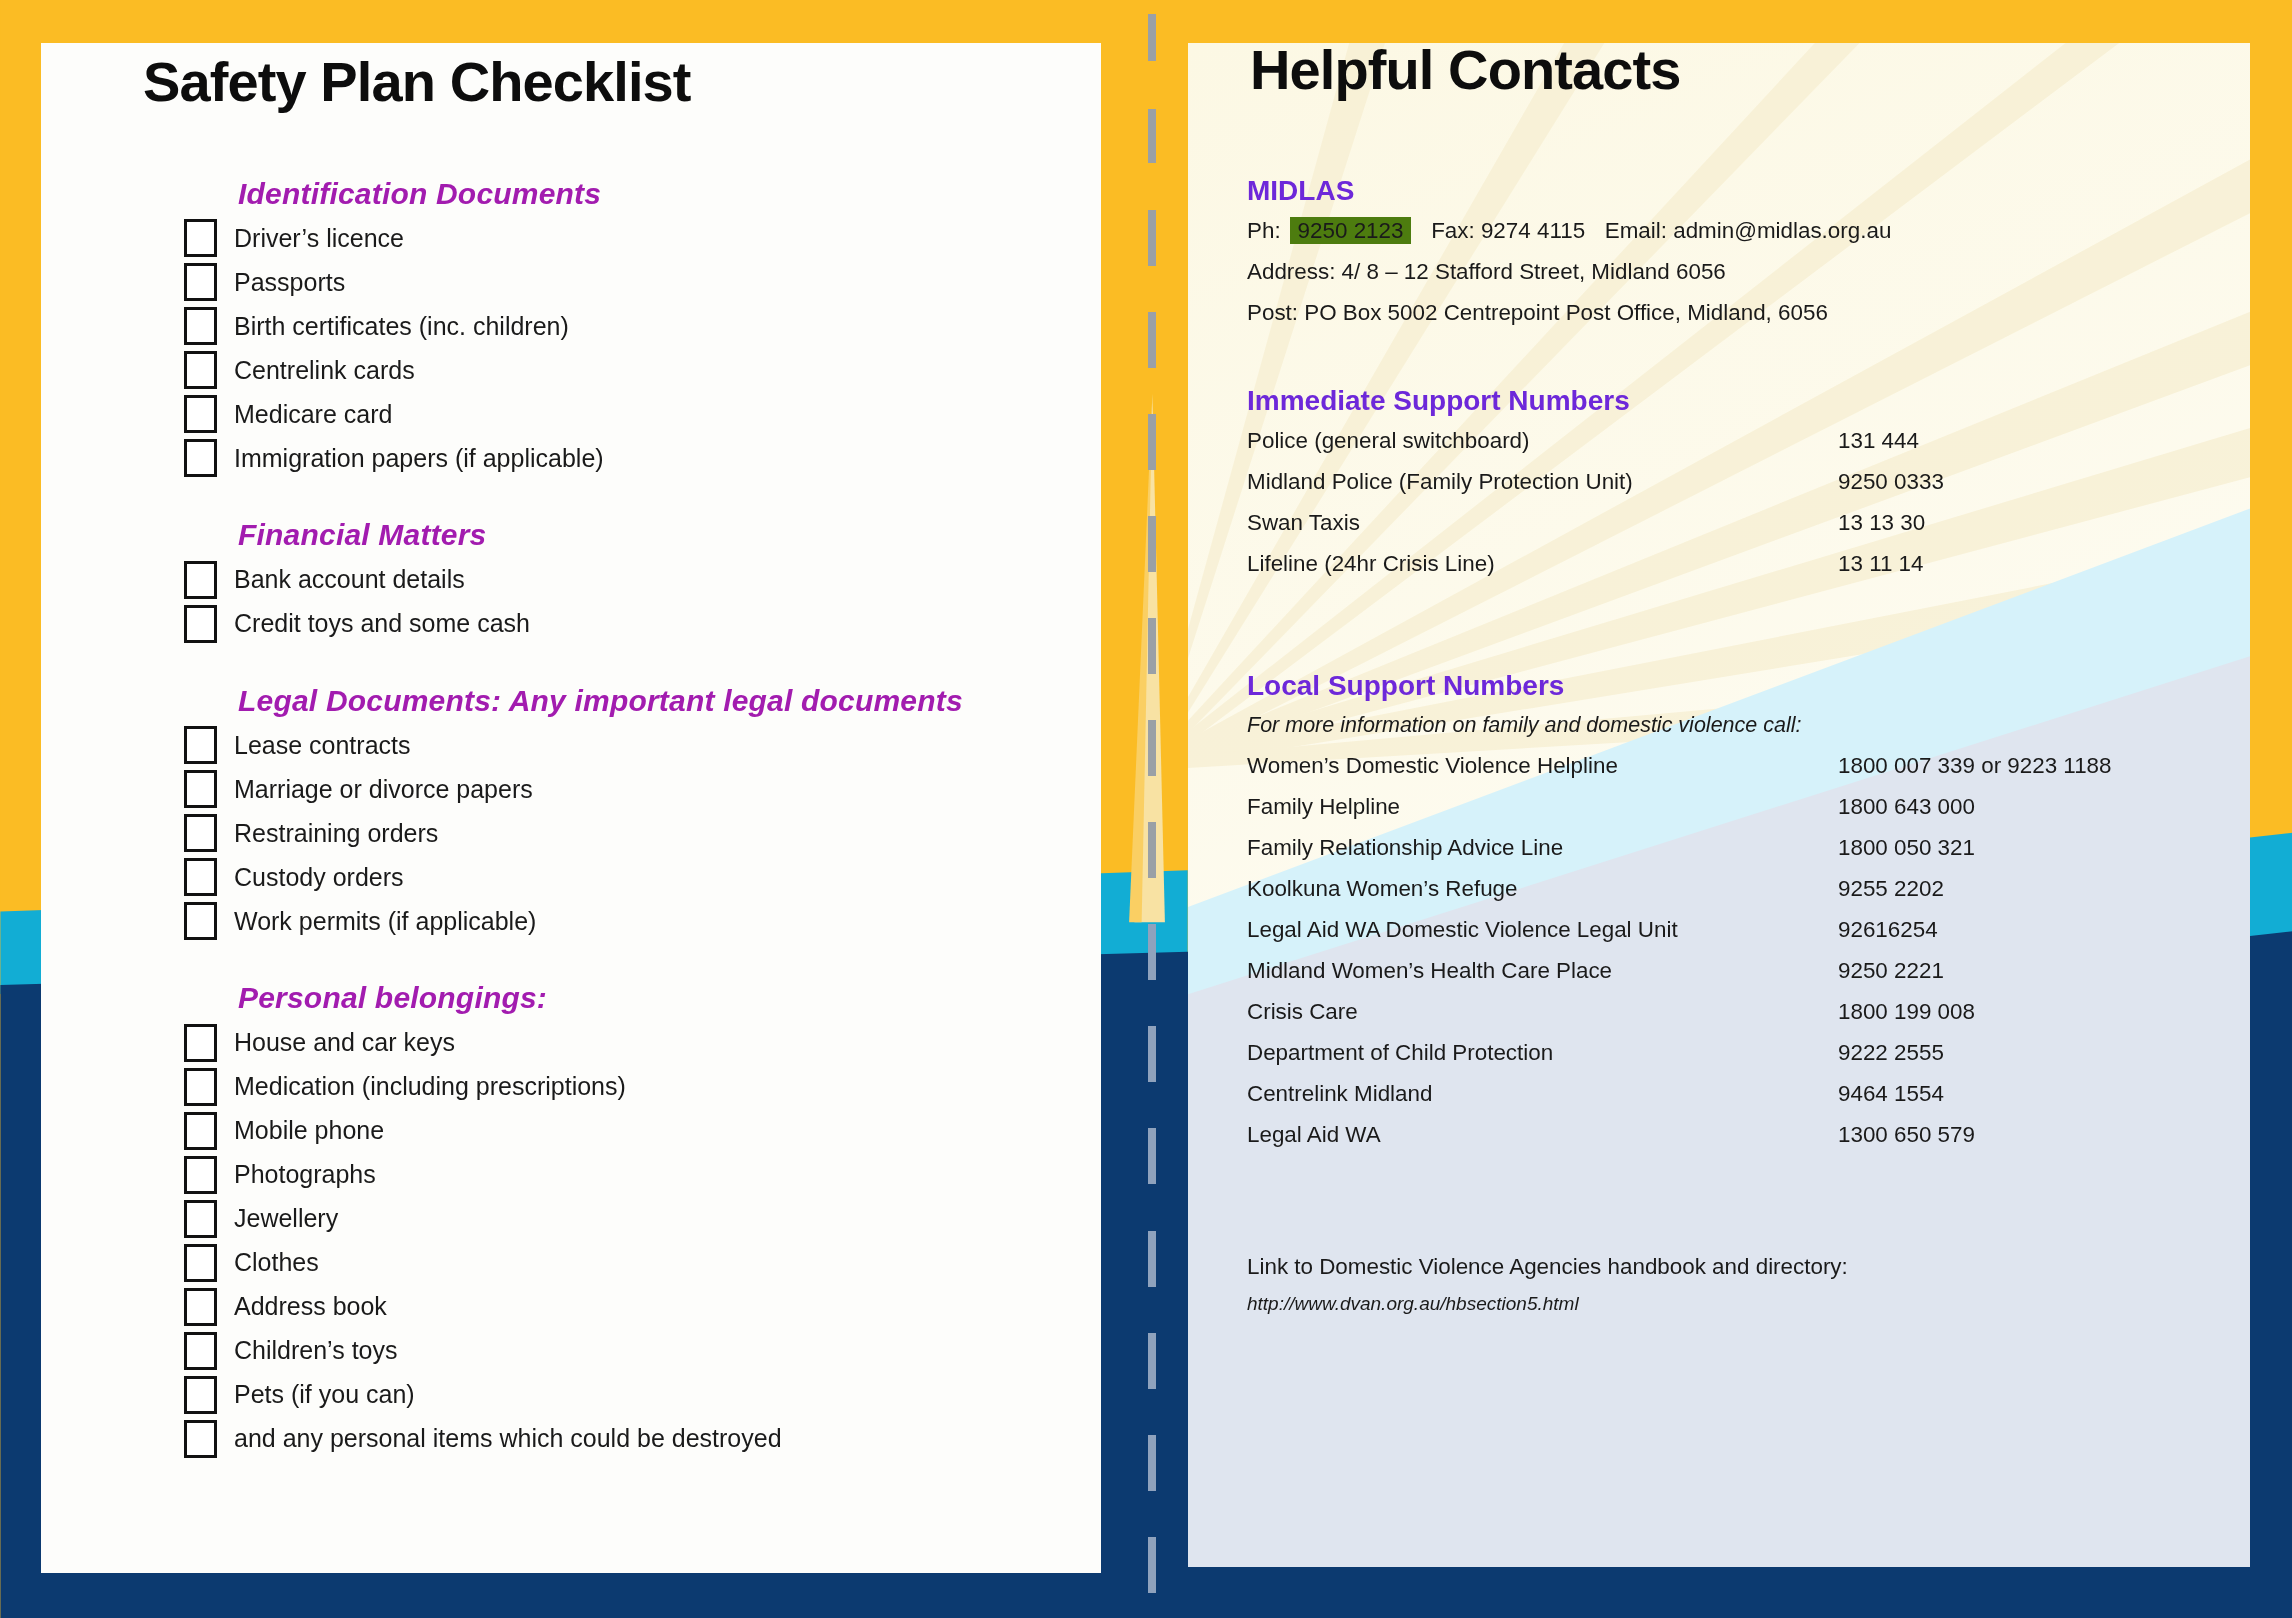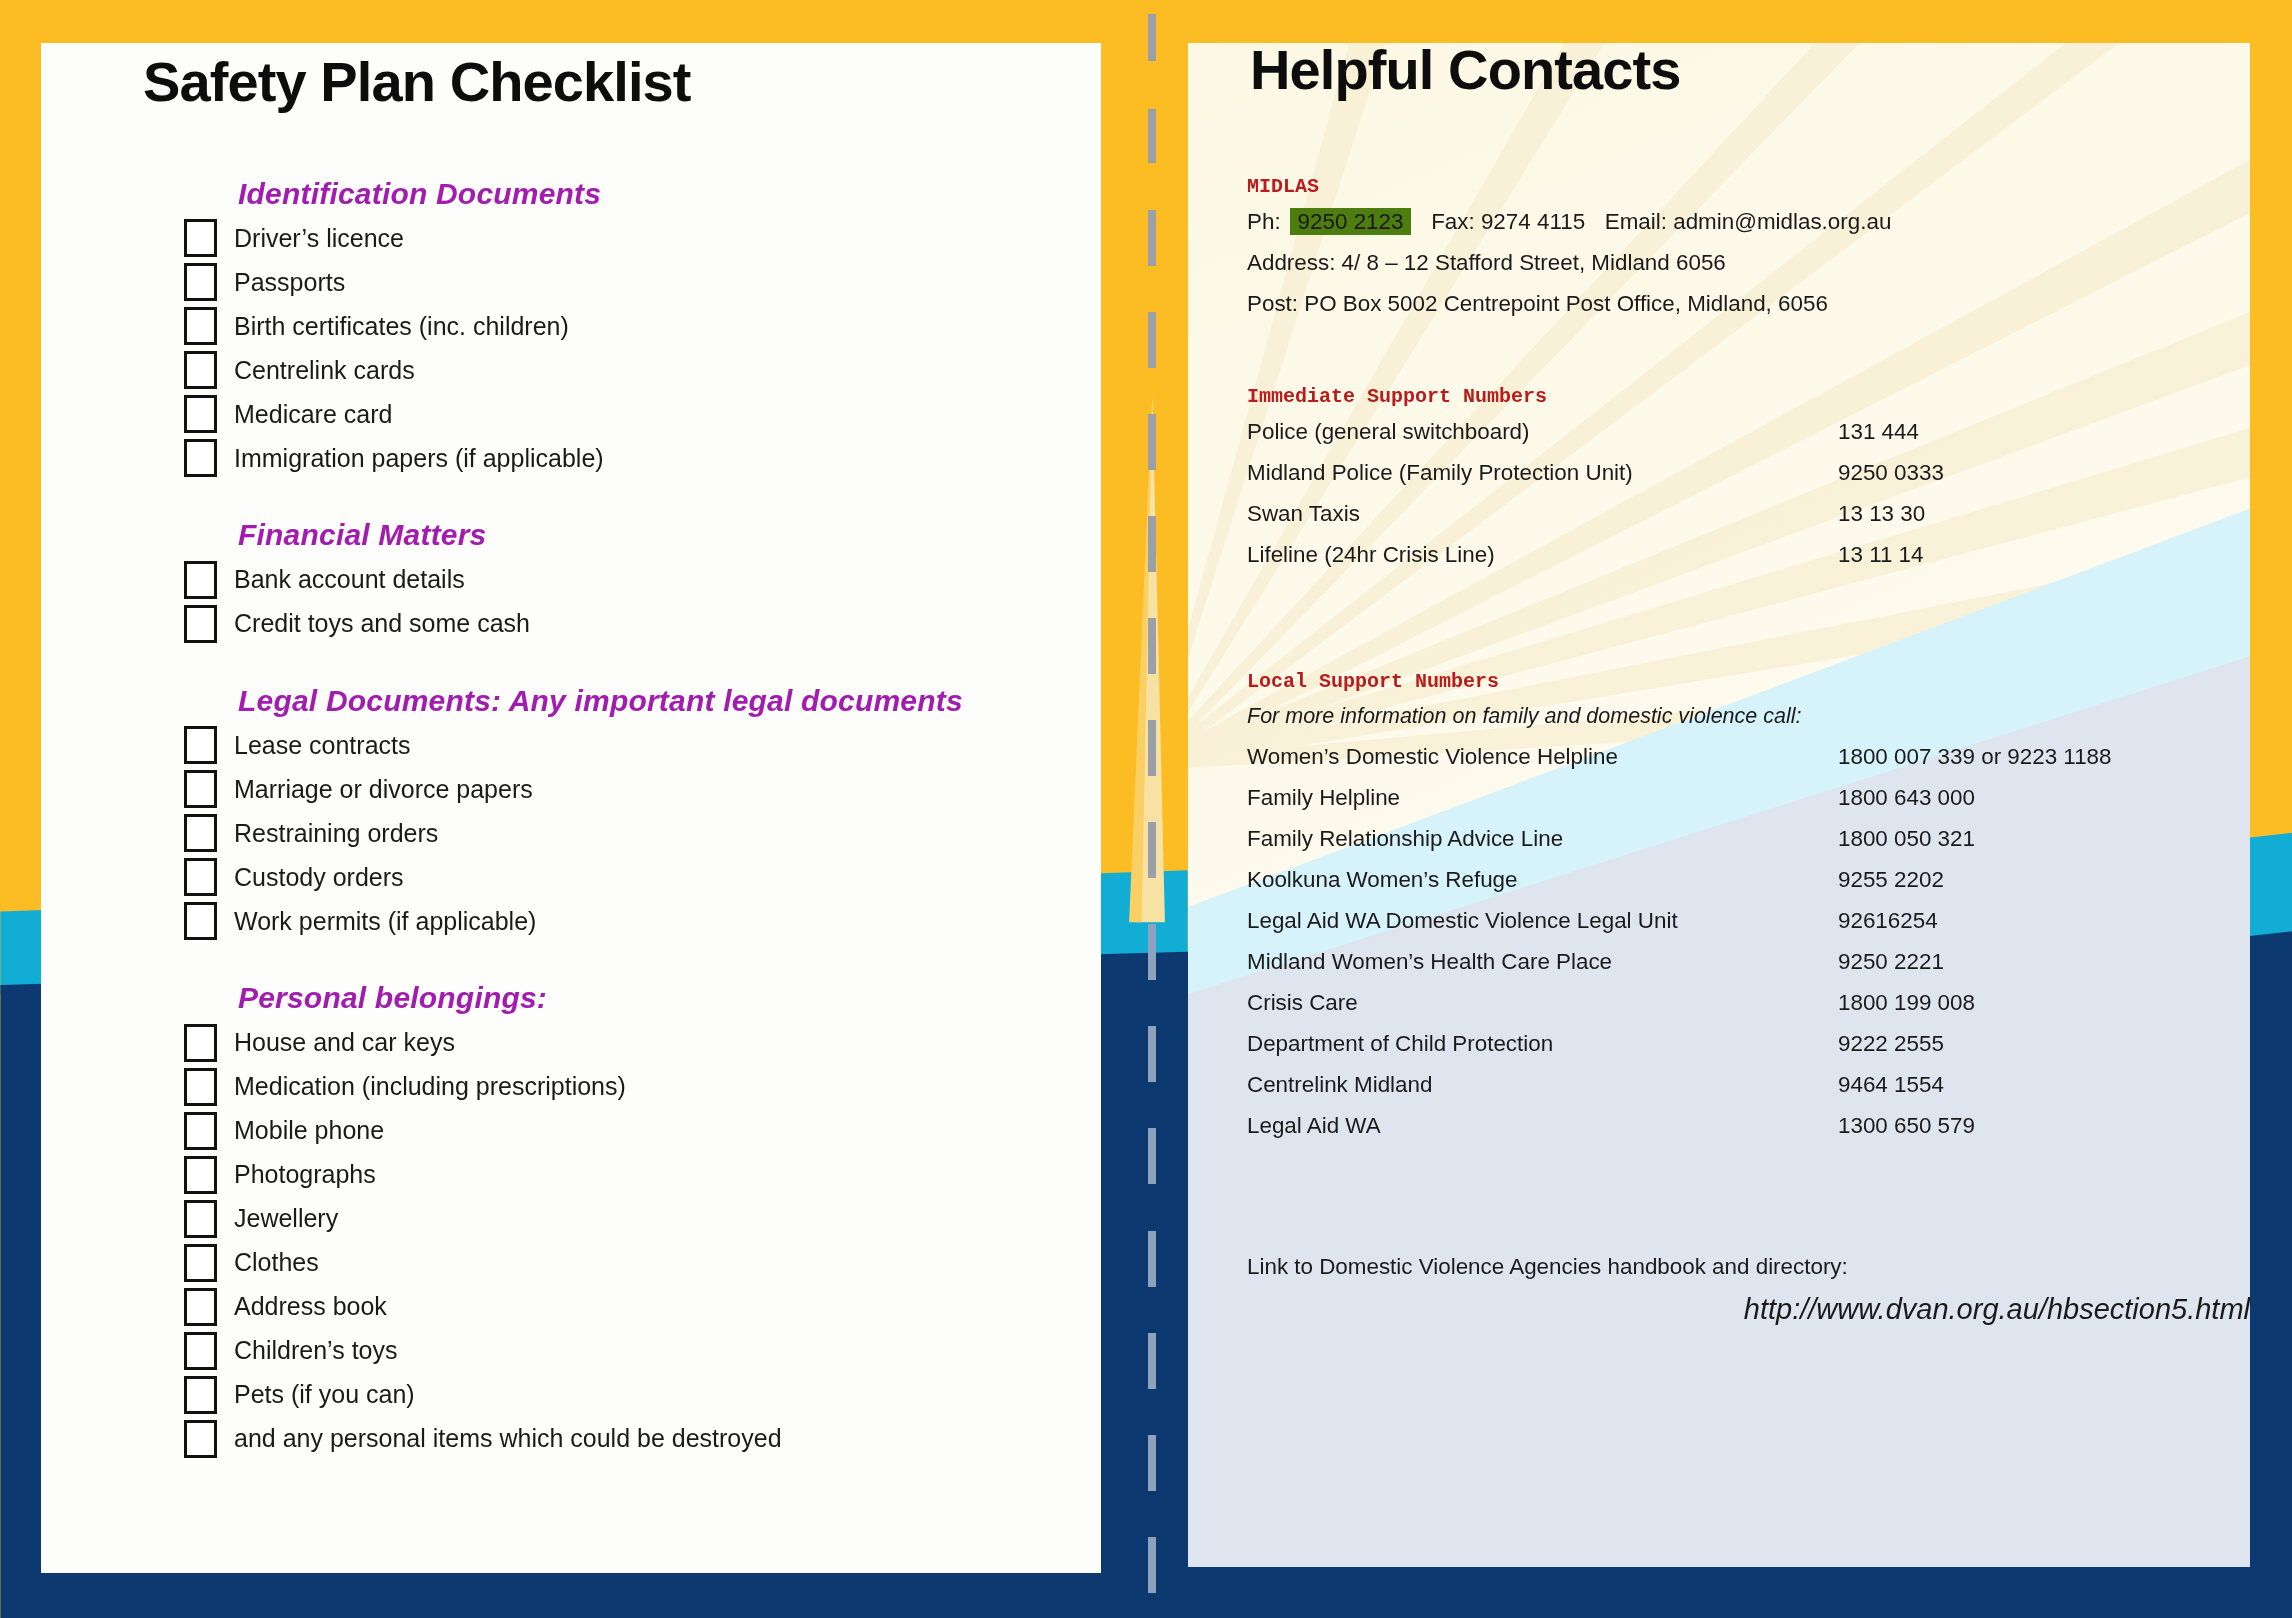--- a/index.html
+++ b/index.html
@@ -86,26 +86,25 @@
     position:absolute;
     left:1250px;top:37px;
     font-size:56px;
     font-weight:bold;
     color:#0d0d0d;
     letter-spacing:-0.9px;
     white-space:nowrap;
   }
   .rblock{position:absolute;left:1247px;width:1003px;}
   .r-head{
-    font-size:20px;
+    font-size:28px;
     font-weight:bold;
-    color:#b91c1c;
+    color:#6d28d9;
     margin:0 0 10.7px 0;
     white-space:nowrap;
-    font-family:Liberation Mono, monospace;
   }
   .r-line{
     font-size:22.4px;
     color:#1a1a1a;
     margin:0 0 15px 0;
     white-space:nowrap;
   }
   .r-line.ital{font-style:italic;font-size:21.5px;}
   .hl{background:#4d7c0f;padding:0.9px 8px;}
   .lbl-ph{margin-right:9px;}
@@ -118,21 +117,21 @@
     margin-bottom:15px;
     white-space:nowrap;
   }
   .num-name{width:591px;flex:0 0 auto;}
   .num-val{flex:0 0 auto;}
 
   .linkline{
     font-size:22.4px;color:#1a1a1a;margin:0 0 12.5px 0;white-space:nowrap;
   }
   .linkurl{
-    font-size:29px;color:#1a1a1a;font-style:italic;white-space:nowrap;text-align:right;
+    font-size:19px;color:#1a1a1a;font-style:italic;white-space:nowrap;
   }
 </style>
 </head>
 <body>
 
 <svg id="bg" viewBox="0 0 2560 1807">
 
   <rect x="0" y="0" width="2560" height="1807" fill="#FBBC24"></rect>
 
   <polygon points="0,1018 1326,972 1326,1075 0,1110" fill="#12ADD4"></polygon>

